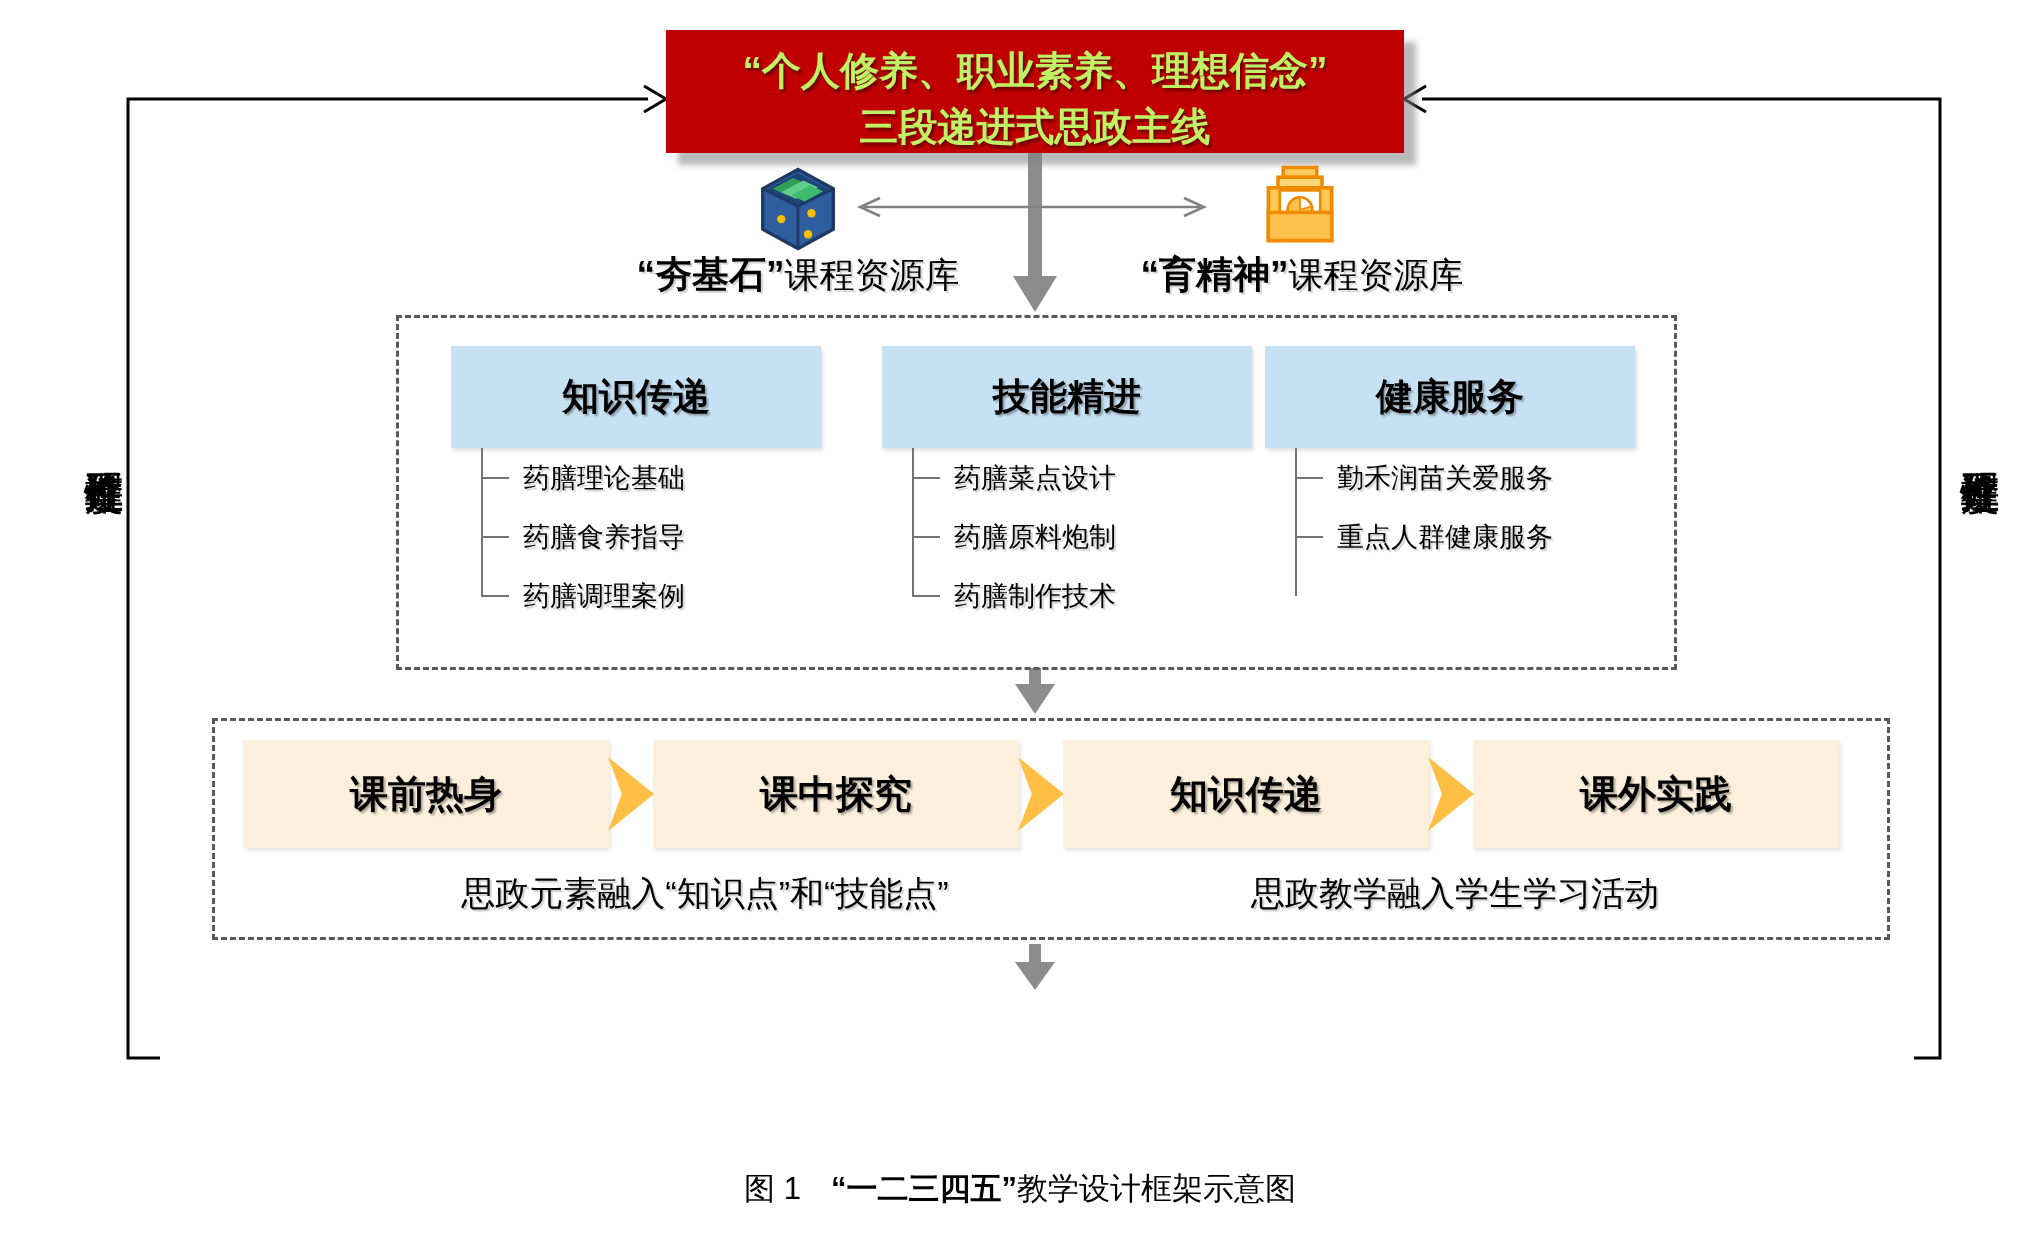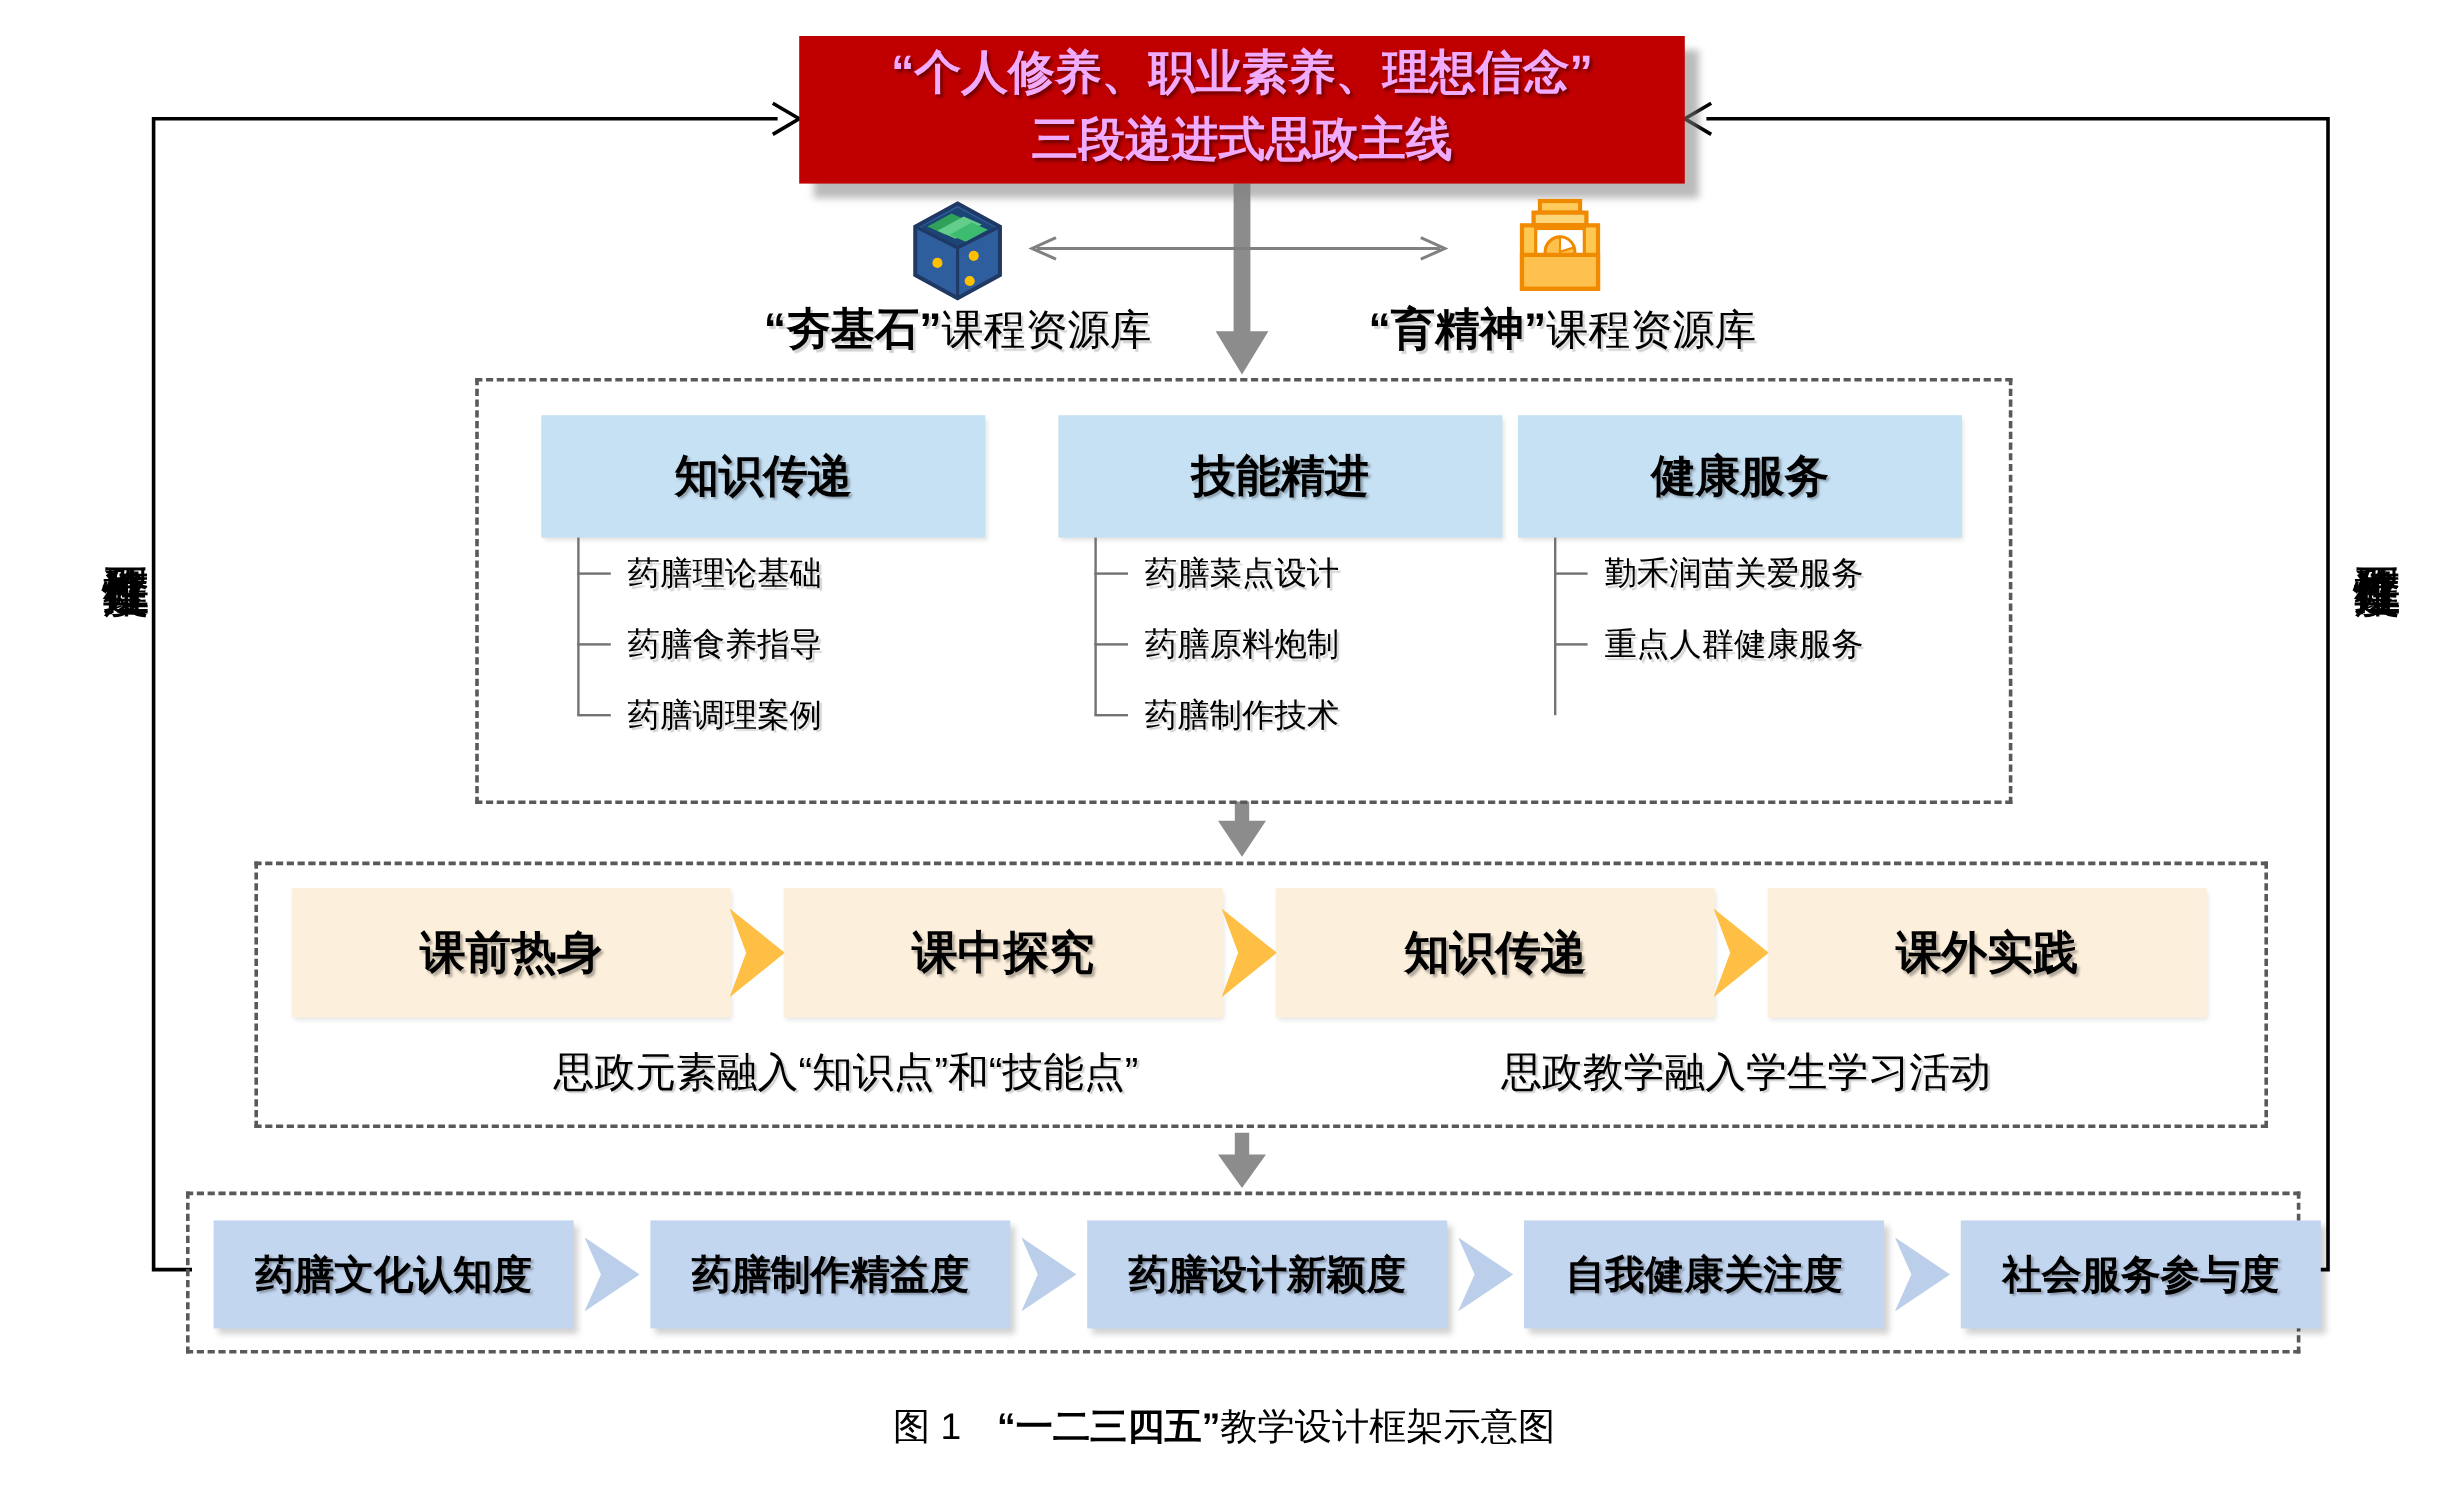--- a/index.html
+++ b/index.html
@@ -8,22 +8,22 @@
     font-family:"Liberation Sans","DejaVu Sans",sans-serif;color:#000;
   }
   svg.lines{position:absolute;left:0;top:0;width:2040px;height:1256px;pointer-events:none;}
   .bline{stroke:#000;stroke-width:3;fill:none;}
   .garrow{fill:var(--connector-gray,#8C8C8C);}
   .gthin{stroke:#808080;stroke-width:2.5;fill:none;}
 
   
   .red-box{
     position:absolute;left:666px;top:30px;width:738px;height:123px;
-    background:var(--main-red,#C00000);color:#f0abfc;text-align:center;
-    font-weight:bold;font-size:39px;line-height:56px;padding-top:3px;box-sizing:border-box;
+    background:var(--main-red,#C00000);color:#bef264;text-align:center;
+    font-weight:bold;font-size:39px;line-height:56px;padding-top:13px;box-sizing:border-box;
     box-shadow:12px 12px 6px rgba(130,130,130,.55);
     text-shadow:2px 3px 3px rgba(0,0,0,.45);
   }
 
   
   .res-icon{position:absolute;}
   .res-label{position:absolute;width:420px;text-align:center;font-size:35px;white-space:nowrap;
     text-shadow:2px 2px 1px rgba(0,0,0,.18);}
   .res-label .b{font-weight:bold;font-size:37px;}
 
@@ -197,33 +197,20 @@
         <div class="stage-box">课中探究</div>
         <div class="chevron chevron-orange"></div>
         <div class="stage-box">知识传递</div>
         <div class="chevron chevron-orange"></div>
         <div class="stage-box">课外实践</div>
       </div>
     <div class="stage-note" id="stage-note-1">思政元素融入“知识点”和“技能点”</div>
     <div class="stage-note" id="stage-note-2">思政教学融入学生学习活动</div>
   </div>
 
-  <div id="dimensions-box" class="dashed">
-    <div id="dimensions-row">
-        <div class="dim-box">药膳文化认知度</div>
-        <div class="chevron chevron-blue"></div>
-        <div class="dim-box">药膳制作精益度</div>
-        <div class="chevron chevron-blue"></div>
-        <div class="dim-box">药膳设计新颖度</div>
-        <div class="chevron chevron-blue"></div>
-        <div class="dim-box">自我健康关注度</div>
-        <div class="chevron chevron-blue"></div>
-        <div class="dim-box">社会服务参与度</div>
-      </div>
-  </div>
 
   <div class="side-label" id="side-label-left">五维度过程性评价</div>
   <div class="side-label" id="side-label-right">五维度过程性评价</div>
 
   <div class="caption">
     <span class="pre">图 1</span><span class="b">“一二三四五”</span><span>教学设计框架示意图</span>
   </div>
 
 </div>
 

